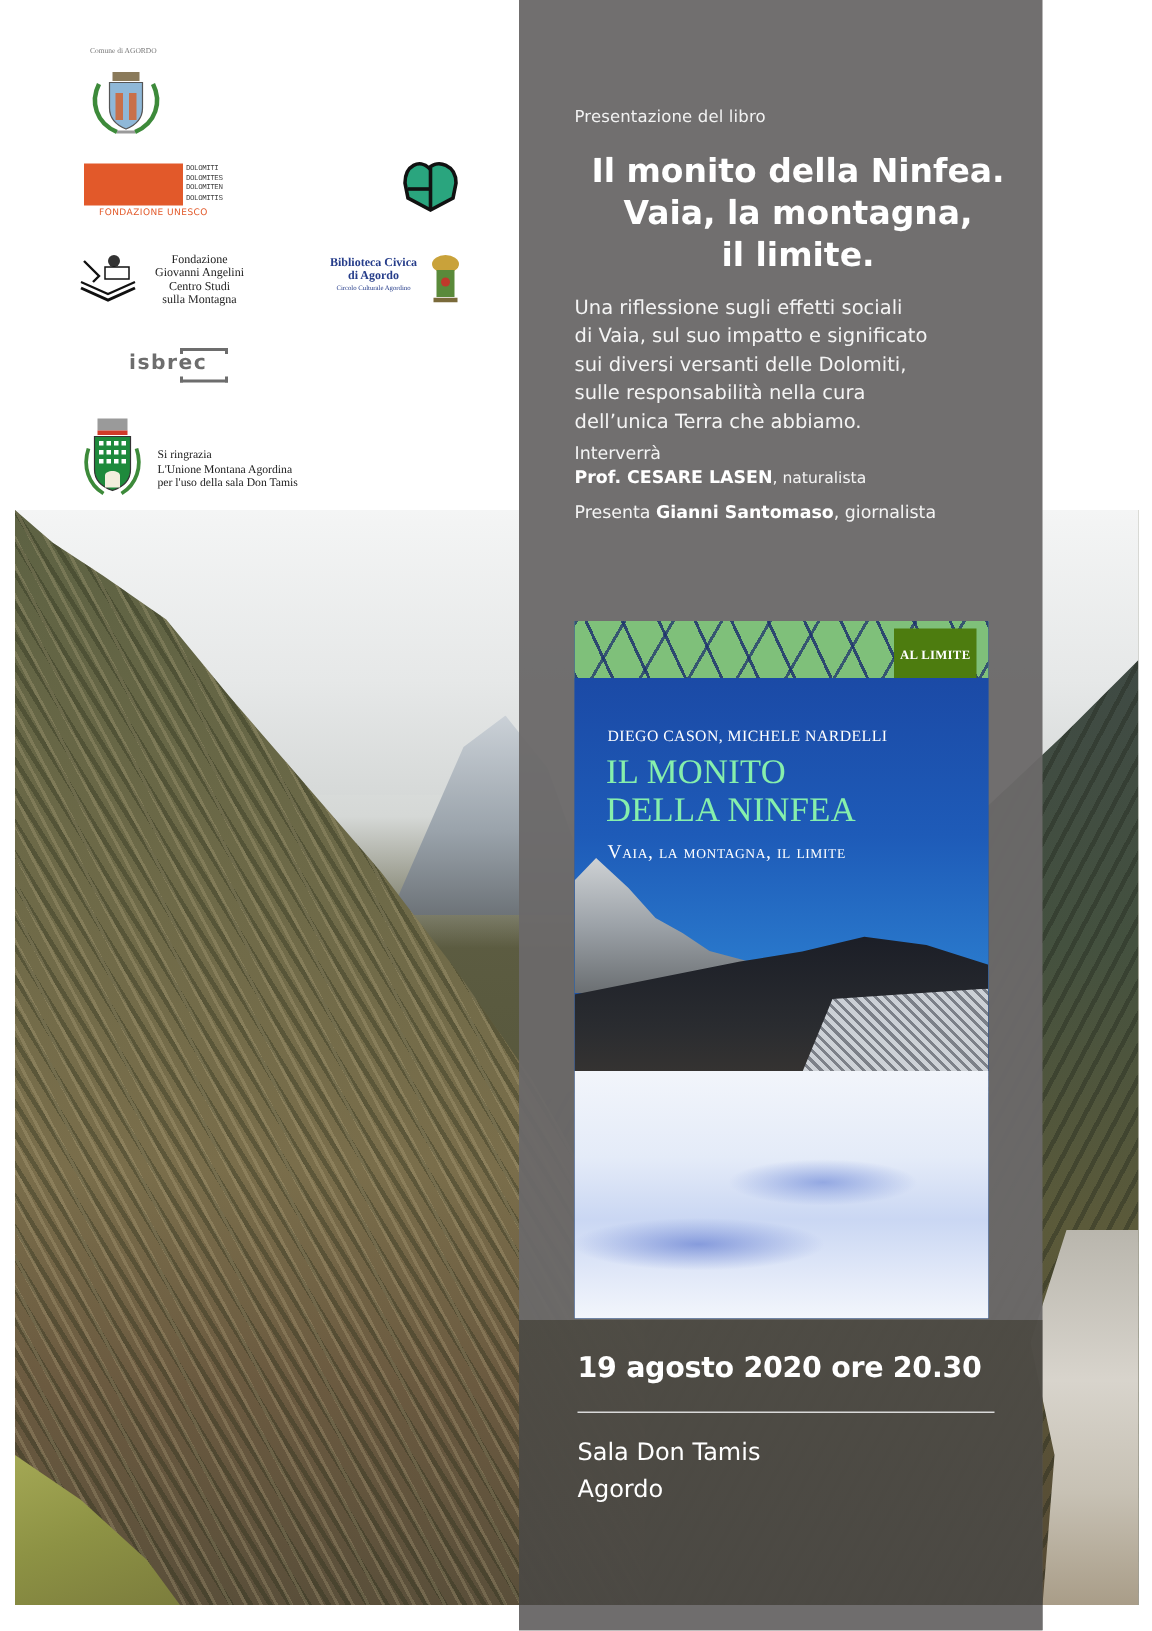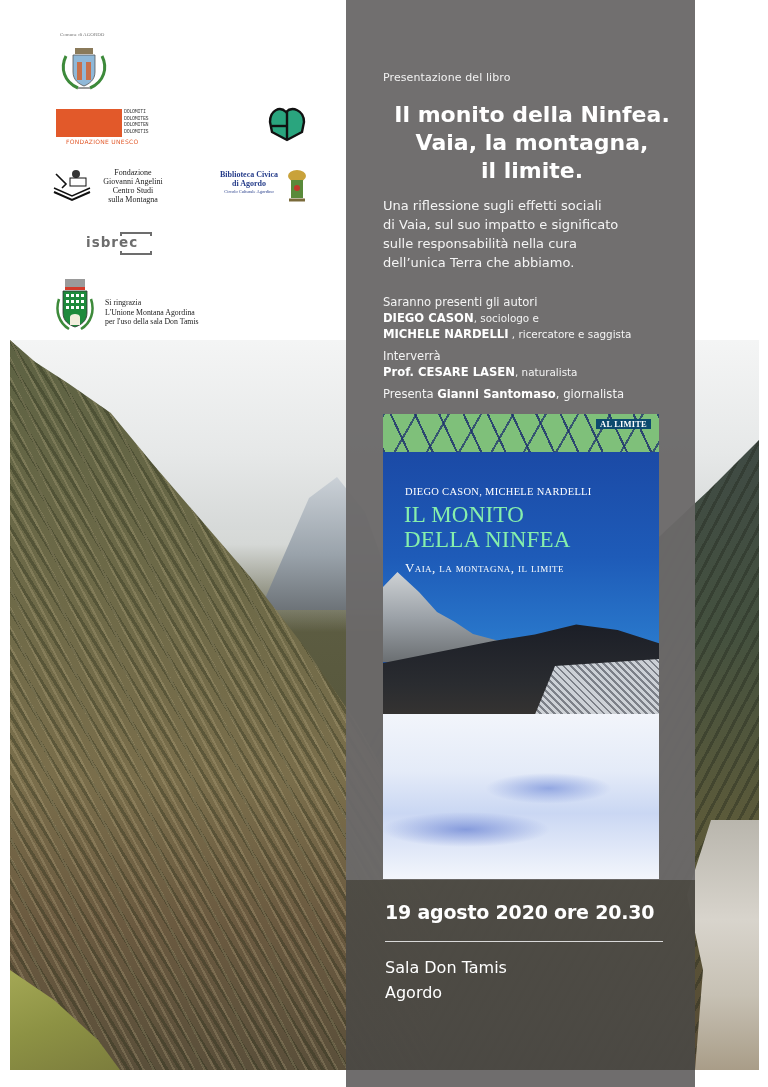--- a/index.html
+++ b/index.html
@@ -90,21 +90,21 @@
   }
   .book .leaf {
     position: absolute; left: 0; top: 0; width: 100%; height: 38px;
     background:
       repeating-linear-gradient(65deg, rgba(30,50,110,0.85) 0 2px, rgba(0,0,0,0) 2px 22px),
       repeating-linear-gradient(120deg, rgba(30,50,110,0.75) 0 2px, rgba(0,0,0,0) 2px 28px),
       #7fc07a;
   }
   .book .series {
     position: absolute; right: 8px; top: 5px;
-    background: #0c4a6e; color: #ffffff; padding: 0 4px;
+    background: #4d7c0f; color: #ffffff; padding: 12px 4px;
     font-family: "Liberation Serif", "DejaVu Serif", serif;
     font-size: 8.5px; font-weight: bold; letter-spacing: 0.2px;
   }
   .book .sky {
     position: absolute; left: 0; top: 38px; width: 100%; height: 210px;
     background: linear-gradient(180deg, #1b4aa6 0%, #1e5bb8 50%, #2c7fd0 100%);
   }
   .book .authors {
     position: absolute; left: 22px; top: 72px;
     font-family: "Liberation Serif", "DejaVu Serif", serif;
@@ -223,34 +223,26 @@
 
 <div class="title">
   <div>Il monito della Ninfea.</div>
   <div>Vaia, la montagna,</div>
   <div>il limite.</div>
 </div>
 
 <div class="summary">
   <div>Una riflessione sugli effetti sociali</div>
   <div>di Vaia, sul suo impatto e significato</div>
+  <div>sui diversi versanti delle Dolomiti,</div>
   <div>sulle responsabilità nella cura</div>
   <div>dell’unica Terra che abbiamo.</div>
 </div>
 
 <div class="credits">
-  <div class="block">
-    <div>Saranno presenti gli autori</div>
-    <div>
-      <b>DIEGO CASON</b><span class="role">, sociologo  e</span>
-    </div>
-    <div>
-      <b>MICHELE NARDELLI</b><span class="role"> , ricercatore e saggista</span>
-    </div>
-  </div>
   <div class="block">
     <div>Interverrà</div>
     <div>
       <b>Prof. CESARE LASEN</b><span class="role">, naturalista</span>
     </div>
   </div>
   <div class="block">
     <span>Presenta </span><b>Gianni Santomaso</b><span>, giornalista</span>
   </div>
 </div>

